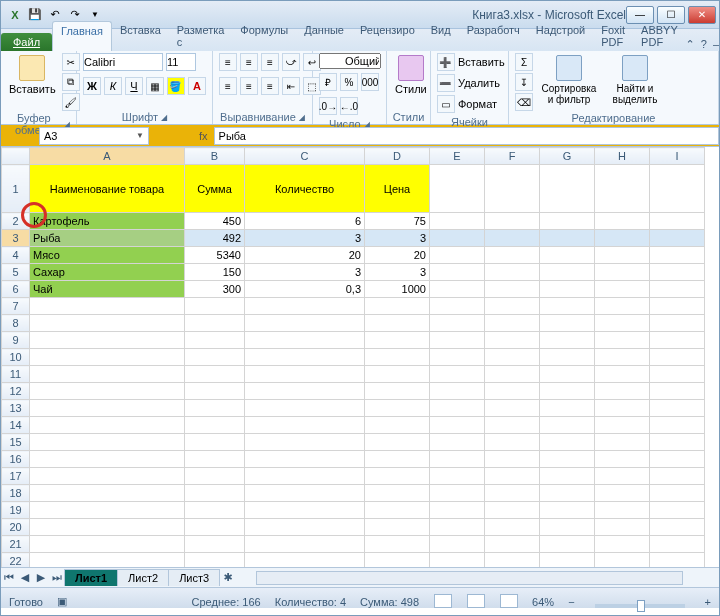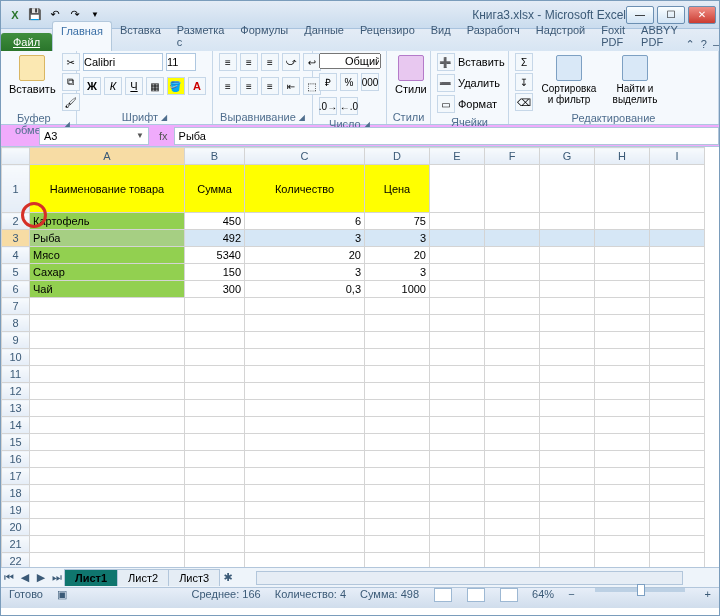--- a/index.html
+++ b/index.html
@@ -27,24 +27,24 @@
 .ribbon-group-content { flex:1; display:flex; align-items:flex-start; gap:4px; }
 .ribbon-group-label { text-align:center; color:#4f6e8e; font-size:10px; padding:1px 0; display:flex; justify-content:center; align-items:center; gap:3px; }
 .ribbon-group-label .launcher { font-size:8px; cursor:pointer; }
 .big-btn { display:flex; flex-direction:column; align-items:center; gap:2px; cursor:pointer; padding:2px; }
 .big-btn .ico { width:26px; height:26px; background:#fbe8b2; border:1px solid #d9b662; border-radius:2px; }
 .small-row { display:flex; gap:3px; align-items:center; margin-bottom:2px; }
 .small-row select,.small-row input { font-size:11px; height:18px; border:1px solid #aec7e0; background:#fff; }
 .mini { width:18px; height:18px; border:1px solid #c6d7e8; background:#f3f8fc; display:flex; align-items:center; justify-content:center; cursor:pointer; font-size:10px; }
 
 
-.fbar { height:22px; border-bottom:1px solid #aec7e0; display:flex; align-items:center; background:#f0abfc; }
+.fbar { height:22px; border-bottom:1px solid #aec7e0; display:flex; align-items:center; background:#eab308; }
 .namebox { width:110px; border:1px solid #b0c5db; background:#fff; height:18px; margin:0 4px 0 38px; padding:0 4px; display:flex; align-items:center; justify-content:space-between; }
 .namebox span.caret { font-size:8px; color:#555; }
-.fx-lbl { color:#555; padding:0 6px; }
+.fx-lbl { color:#555; padding:0 6px;margin-left:40px; }
 .formula-input { flex:1; height:18px; border:1px solid #b0c5db; background:#fff; padding:0 4px; display:flex; align-items:center; }
 
 
 .grid-wrap { position:relative; height:421px; overflow:hidden; border-bottom:1px solid #b2c6db; }
 table.grid { border-collapse:collapse; table-layout:fixed; }
 .grid th, .grid td { border:1px solid #d4d4d4; height:17px; font-size:11px; padding:0 3px; text-align:right; color:#000; background:#fff; }
 .grid th { background:linear-gradient(#f7fafd,#e5edf7); color:#3b5a77; font-weight:normal; text-align:center; cursor:pointer; }
 .grid th.corner { width:28px; }
 .grid th.row-hdr { width:28px; text-align:center; }
 .grid td.txt { text-align:left; }
@@ -58,21 +58,21 @@
 
 
 .sheet-tabs { height:20px; background:#eef4fa; border-bottom:1px solid #b2c6db; display:flex; align-items:center; }
 .nav-arrow { width:16px; height:16px; display:flex; align-items:center; justify-content:center; cursor:pointer; color:#3b5a77; }
 .stab { padding:2px 10px; border:1px solid #b2c6db; border-bottom:none; background:#e5edf5; cursor:pointer; font-size:11px; margin-left:-1px; }
 .stab.active { background:#0f766e; font-weight:bold; }
 .hscroll { flex:1; margin:0 18px 0 20px; height:14px; background:#e6edf5; border:1px solid #b2c6db; position:relative; }
 .vscroll-stub { width:18px; height:18px;}
 
 
-.statusbar { height:20px; background:linear-gradient(#e7eef8,#d0ddec); display:flex; align-items:flex-start; padding:0 8px; color:#3b5a77; gap:14px; }
+.statusbar { height:20px; background:linear-gradient(#e7eef8,#d0ddec); display:flex; align-items:flex-end; padding:0 8px; color:#3b5a77; gap:14px; }
 .statusbar .spacer { flex:1; }
 .view-btn { width:18px; height:14px; border:1px solid #9db8d3; background:#fff; cursor:pointer; margin-left:1px; }
 .zoom-slider { width:90px; height:4px; background:#bcd0e4; position:relative; margin:0 6px; }
 .zoom-thumb { width:8px; height:12px; background:#fff; border:1px solid #7da0c3; position:absolute; top:-4px; left:42px; }
 </style>
 </head>
 <body>
 
 <div class="titlebar">
   <div class="titlebar-left">

